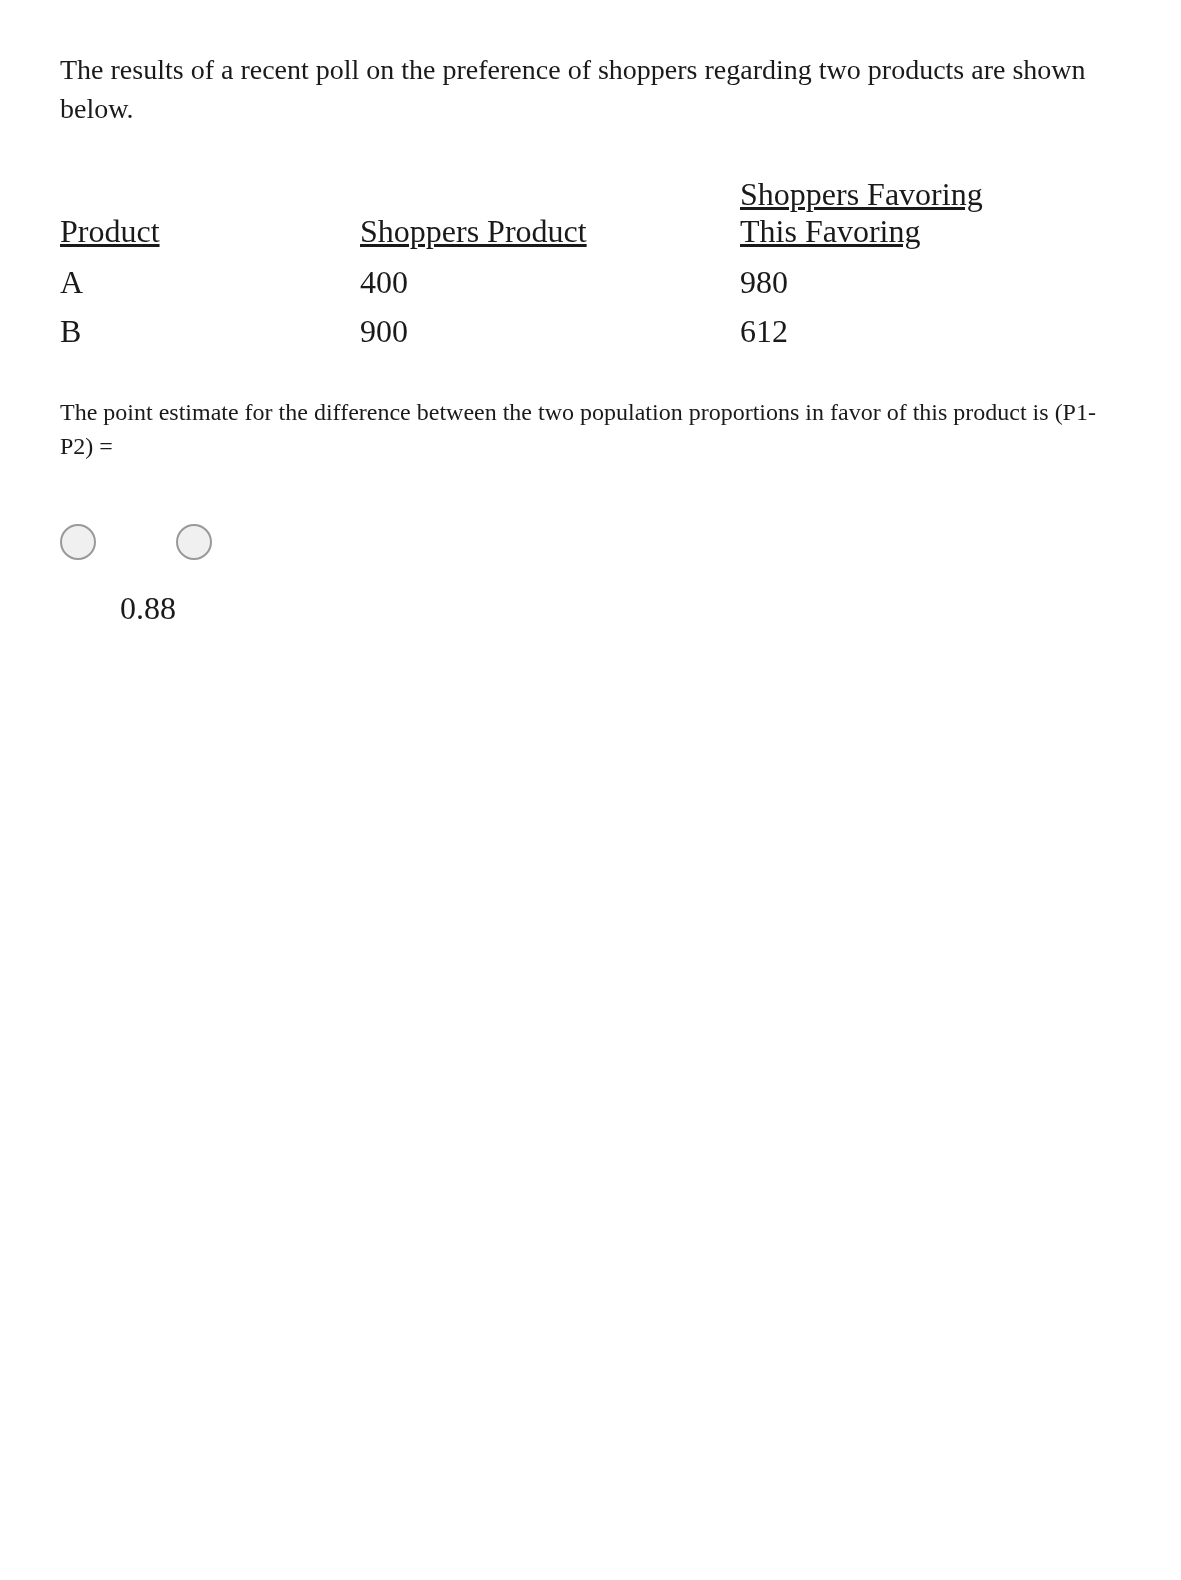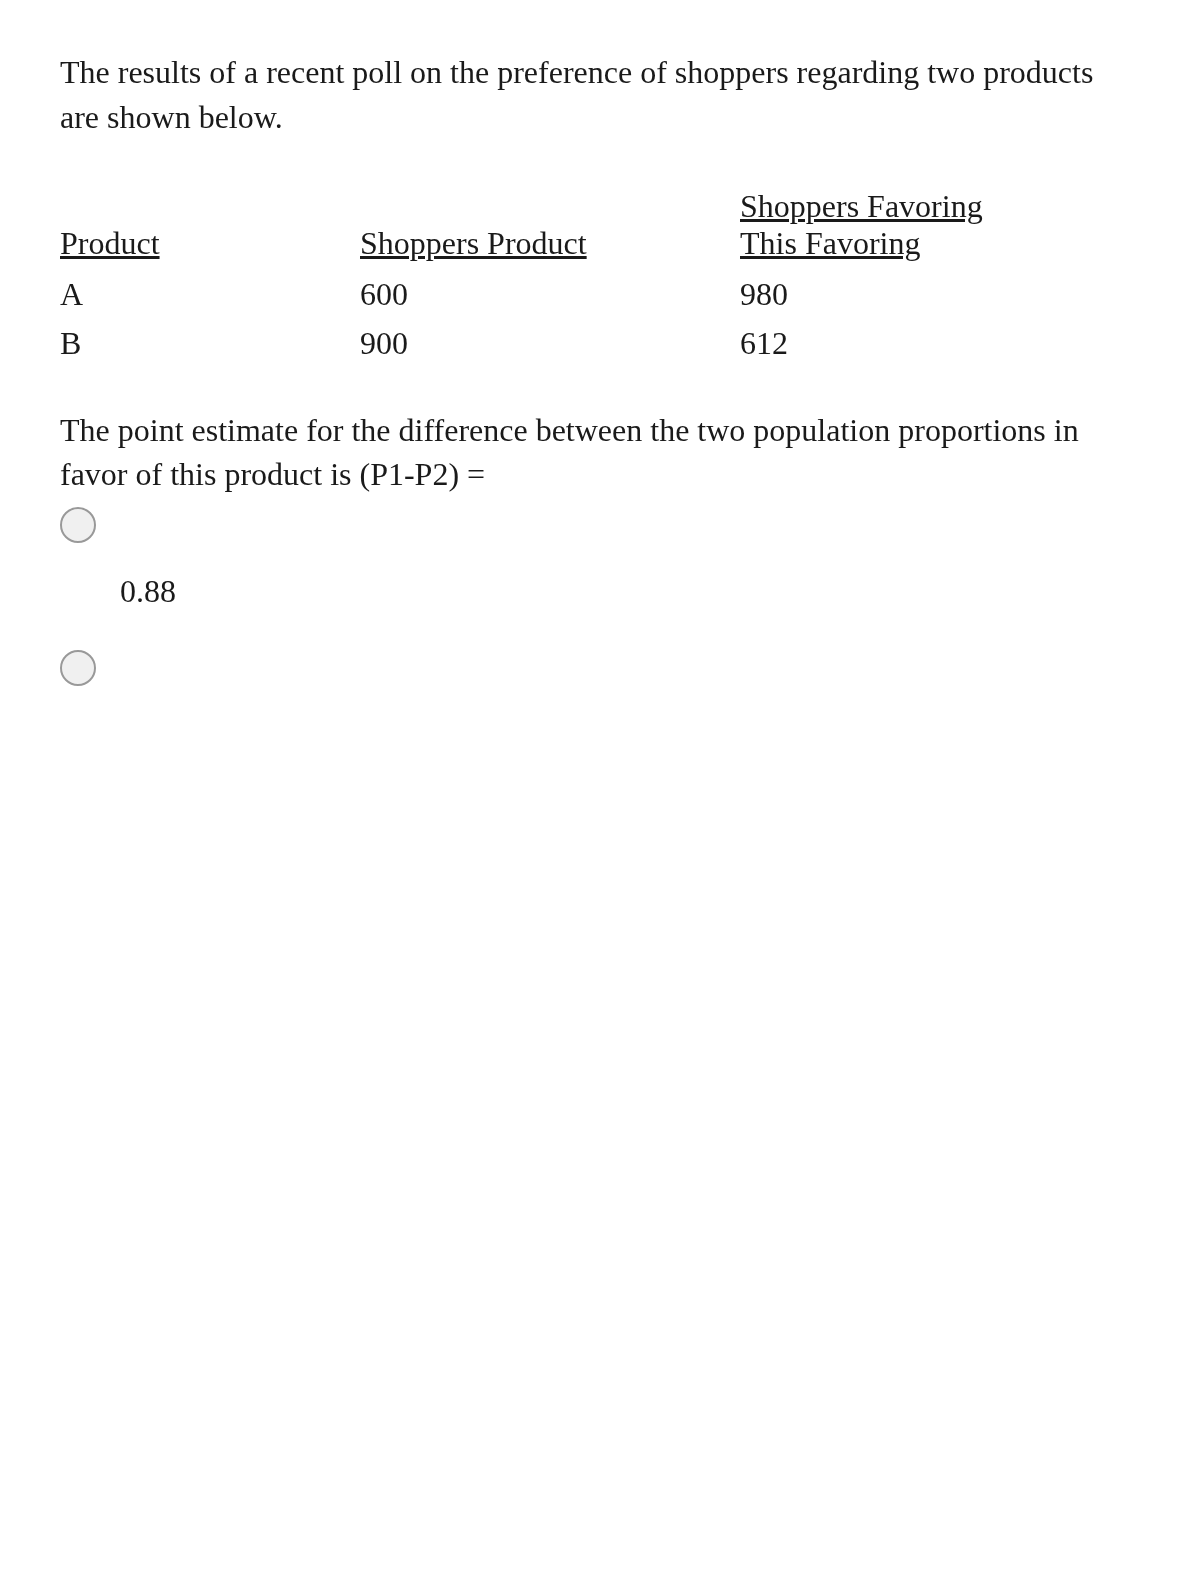--- a/index.html
+++ b/index.html
@@ -12,21 +12,21 @@
       width: 1181px;
       min-height: 1580px;
       background: #ffffff;
       font-family: Georgia, 'Times New Roman', serif;
       font-size: 32px;
       color: #1a1a1a;
       padding: 50px 60px;
     }
 
     .intro-text {
-      font-size: 32px;
+      font-size: 28px;
       line-height: 1.4;
       margin-bottom: 40px;
     }
 
     .table-section {
       margin-bottom: 40px;
     }
 
     .data-table {
       border-collapse: collapse;
@@ -58,27 +58,27 @@
     .data-table td:nth-child(2) {
       width: 380px;
     }
 
     .data-table th:nth-child(3),
     .data-table td:nth-child(3) {
       width: auto;
     }
 
     .question-text {
-      font-size: 32px;
+      font-size: 24px;
       line-height: 1.4;
+      margin-bottom: 50px;
     }
 
     .options-section {
       display: flex;
-      flex-direction: column;
       gap: 0px;
     }
 
     .option-item {
       display: flex;
       flex-direction: column;
       margin-bottom: 20px;
     }
 
     .radio-wrapper {
@@ -124,21 +124,21 @@
         <th>Shoppers Product</th>
         <th>
           <span>Shoppers Favoring</span><br>
           <span>This Favoring</span>
         </th>
       </tr>
     </thead>
     <tbody>
       <tr>
         <td>A</td>
-        <td>600</td>
+        <td>400</td>
         <td>980</td>
       </tr>
       <tr>
         <td>B</td>
         <td>900</td>
         <td>612</td>
       </tr>
     </tbody>
   </table>
 </div>

